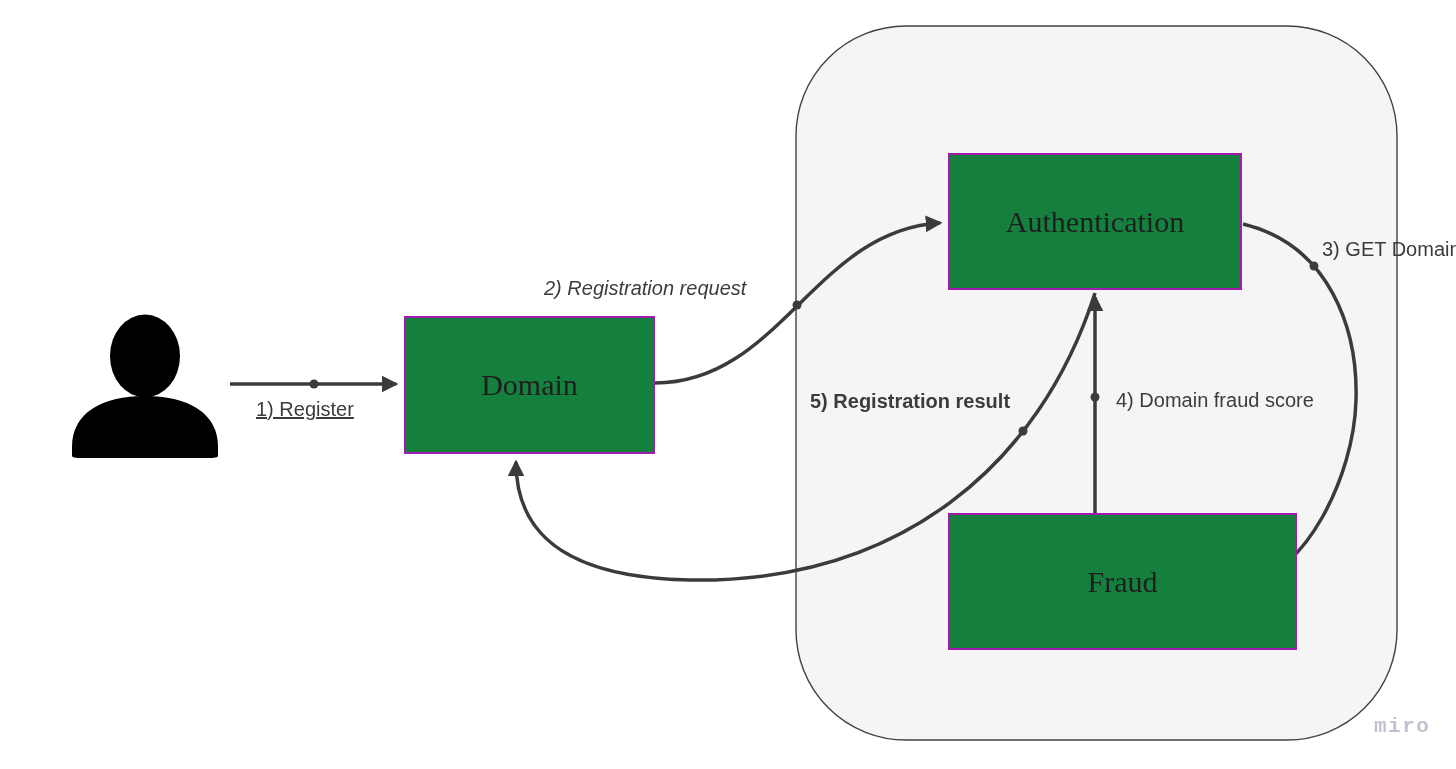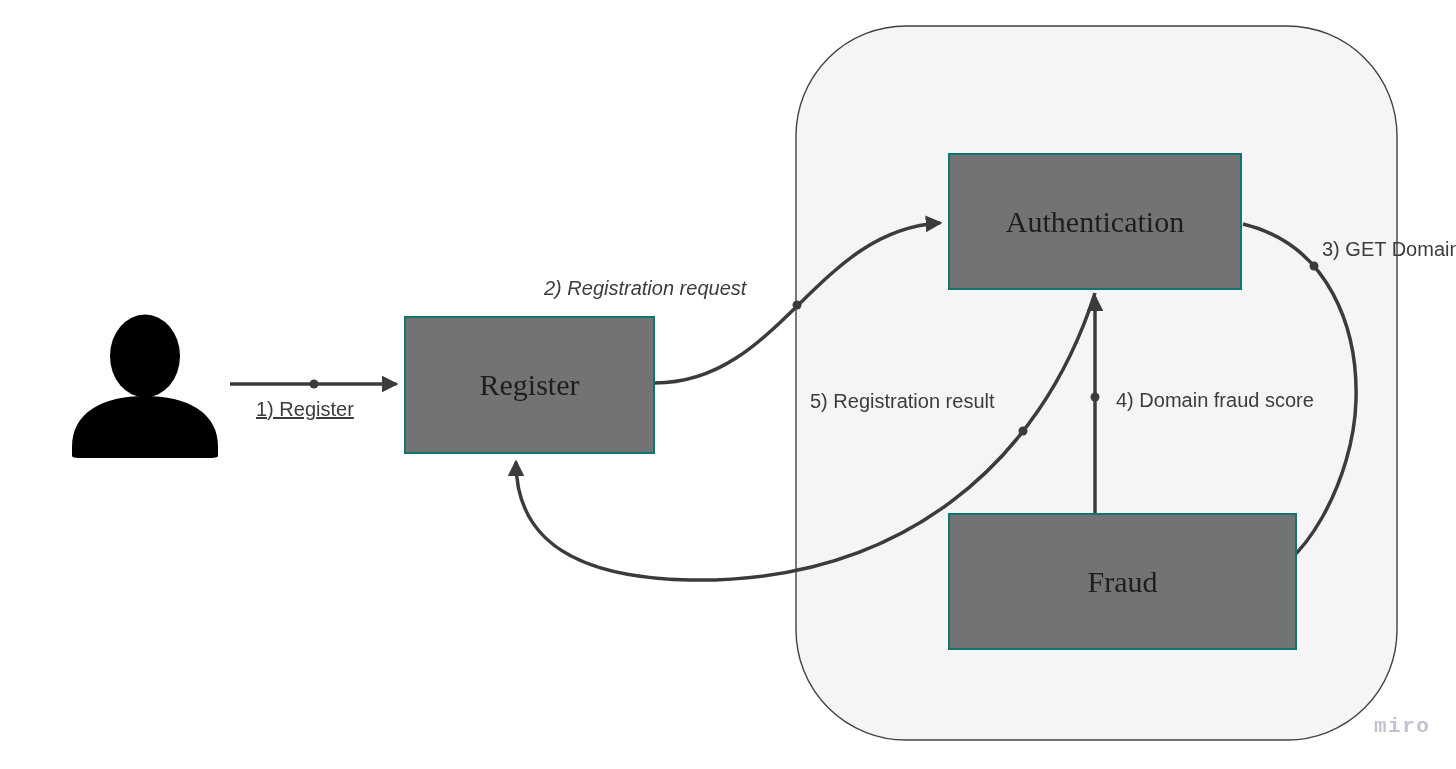--- a/index.html
+++ b/index.html
@@ -15,22 +15,22 @@
     font-family: "Liberation Sans", sans-serif;
   }
   #canvas-svg {
     position: absolute;
     left: 0;
     top: 0;
     z-index: 1;
   }
   .node {
     position: absolute;
-    background: #737373;
-    border: 2px solid #0f766e;
+    background: #15803d;
+    border: 2px solid #a21caf;
     display: flex;
     align-items: center;
     justify-content: center;
     z-index: 3;
     box-sizing: border-box;
   }
   .node-label {
     font-family: "Liberation Serif", serif;
     font-size: 30px;
     color: #1E1E1E;
@@ -45,21 +45,21 @@
     font-size: 20px;
     color: #3C3C3C;
     white-space: nowrap;
     z-index: 4;
     line-height: 1.2;
   }
   #label-register             { left: 256px;  top: 397px; text-decoration: underline; }
   #label-registration-request { left: 544px;  top: 276px; font-style: italic; }
   #label-get-domain           { left: 1322px; top: 237px; }
   #label-domain-fraud-score   { left: 1104px; top: 388px; margin-left: 12px; }
-  #label-registration-result  { left: 810px;  top: 389px; }
+  #label-registration-result  { left: 810px;  top: 389px; font-weight: bold; }
 
   #watermark {
     position: absolute;
     left: 1374px;
     top: 715px;
     font-size: 21px;
     font-weight: 600;
     letter-spacing: 1.5px;
     color: #C2C1CF;
     z-index: 4;
@@ -94,21 +94,21 @@
   <circle cx="1023" cy="431" r="4.5" fill="#3B3B3B"></circle>
 
   <g>
     <ellipse cx="145" cy="356" rx="35" ry="41.5" fill="#000000"></ellipse>
     <path d="M73,456 L73,447 C73,412 105,397 145,397 C185,397 217,412 217,447 L217,456
              Q217,457 208,457 L82,457 Q73,457 73,456 Z" fill="#000000" stroke="#000000" stroke-width="2" stroke-linejoin="round"></path>
   </g>
 </svg>
 
 <div class="node" id="node-website">
-  <span class="node-label">Register</span>
+  <span class="node-label">Domain</span>
 </div>
 
 <div class="node" id="node-authentication">
   <span class="node-label">Authentication</span>
 </div>
 
 <div class="node" id="node-fraud">
   <span class="node-label">Fraud</span>
 </div>
 

